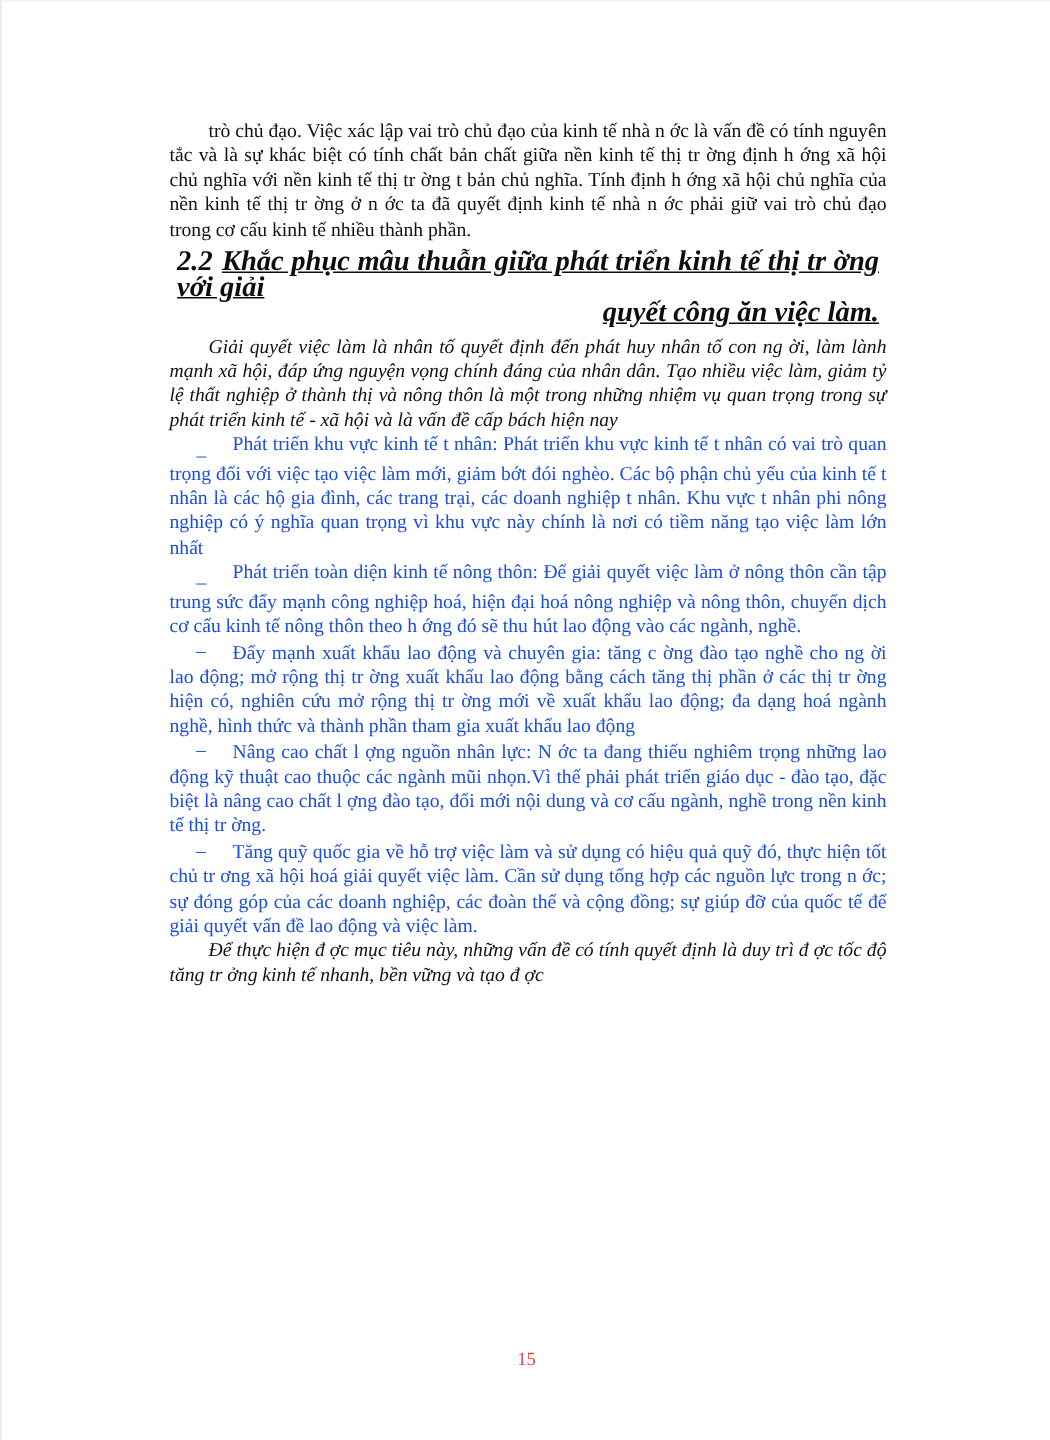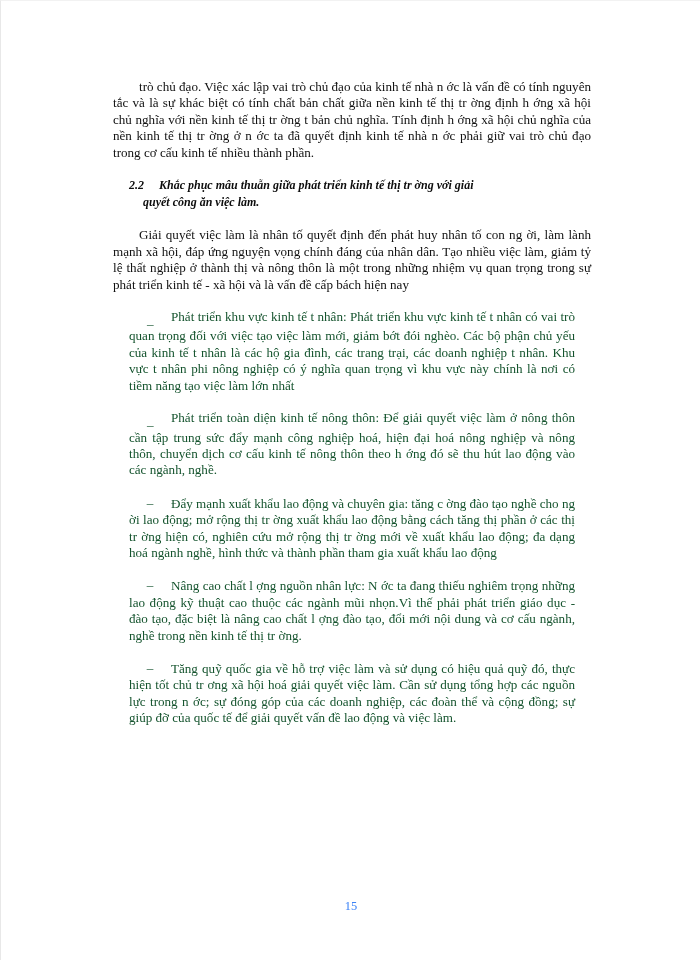--- a/index.html
+++ b/index.html
@@ -30,53 +30,54 @@
     line-height: 16.4px;
     color: #111111;
     text-align: justify;
     text-justify: inter-word;
     margin: 0;
     -webkit-font-smoothing: none;
   }
   .para.indent {
     text-indent: 26px;
   }
-  .gap-sm { margin-top: 0; }
+  .gap-sm { margin-top: 0; font-style: italic; }
   .gap-md { margin-top: 13px; }
 
   .heading {
     font-family: "Liberation Serif", "DejaVu Serif", serif;
-    font-size: 12px;
+    font-size: 19px;
     line-height: 17.2px;
     font-weight: bold;
     font-style: italic;
     color: #0d0d0d;
     text-align: justify;
-    margin: 16px;
+    margin: 5px;
     padding-left: 0;
+    text-decoration: underline;
   }
   .heading .hnum {
     display: inline-block;
     min-width: 30px;
   }
   .heading .htext-2 {
     display: block;
     padding-left: 14px;
-    text-align: left;
+    text-align: right;
   }
   .heading-22 .htext-1 {
     display: inline;
   }
   .bullet-para {
     font-family: "Liberation Serif", "DejaVu Serif", serif;
     font-size: 13.1px;
     line-height: 16.4px;
-    color: #14532d;
+    color: #1d4ed8;
     text-align: justify;
-    margin: 16px;
+    margin: 0;
     position: relative;
   }
   .bullet-para .bmark {
     display: inline-block;
     width: 42px;
     text-align: center;
     font-family: "Liberation Serif", "DejaVu Serif", serif;
   }
   .bullet-para .bmark.low {
     vertical-align: -3px;
@@ -86,21 +87,21 @@
     vertical-align: 1px;
   }
   .page-number {
     position: absolute;
     left: 0;
     top: 898px;
     width: 700px;
     text-align: center;
     font-family: "Liberation Serif", "DejaVu Serif", serif;
     font-size: 12.4px;
-    color: #3b82f6;
+    color: #ef4444;
   }
 </style>
 </head>
 <body>
 
 <div class="page">
 
   <div class="content">
 
     <p class="para indent">trò chủ đạo. Việc xác lập vai trò chủ đạo của kinh tế nhà n ớc là vấn đề có tính nguyên tắc và là sự khác biệt có tính chất bản chất giữa nền kinh tế thị tr ờng định h ớng xã hội chủ nghĩa với nền kinh tế thị tr ờng t bản chủ nghĩa. Tính định h ớng xã hội chủ nghĩa của nền kinh tế thị tr ờng ở n ớc ta đã quyết định kinh tế nhà n ớc phải giữ vai trò chủ đạo trong cơ cấu kinh tế nhiều thành phần.</p>
@@ -127,18 +128,19 @@
 
     <p class="bullet-para gap-md">
       <span class="bmark mid">–</span><span>Nâng cao chất l ợng nguồn nhân lực: N ớc ta đang thiếu nghiêm trọng những lao động kỹ thuật cao thuộc các ngành mũi nhọn.Vì thế phải phát triển giáo dục - đào tạo, đặc biệt là nâng cao chất l ợng đào tạo, đổi mới nội dung và cơ cấu ngành, nghề trong nền kinh tế thị tr  ờng.</span>
     </p>
 
     <p class="bullet-para gap-md">
       <span class="bmark mid">–</span><span>Tăng quỹ quốc gia về hỗ trợ việc làm và sử dụng có hiệu quả quỹ đó, thực hiện tốt chủ tr ơng xã hội hoá giải quyết việc làm. Cần sử dụng tổng hợp các nguồn lực trong n ớc; sự đóng góp của các doanh nghiệp, các đoàn thể và cộng đồng; sự giúp đỡ của quốc tế để giải quyết vấn đề lao động và việc làm.</span>
     </p>
 
 
+    <p class="para indent gap-sm">Để thực hiện đ ợc mục tiêu này, những vấn đề có tính quyết định là duy trì đ ợc tốc độ tăng tr ởng kinh tế nhanh, bền vững và tạo đ ợc</p>
 
   </div>
 
   <div class="page-number">15</div>
 
 </div>
 
 </body></html>

